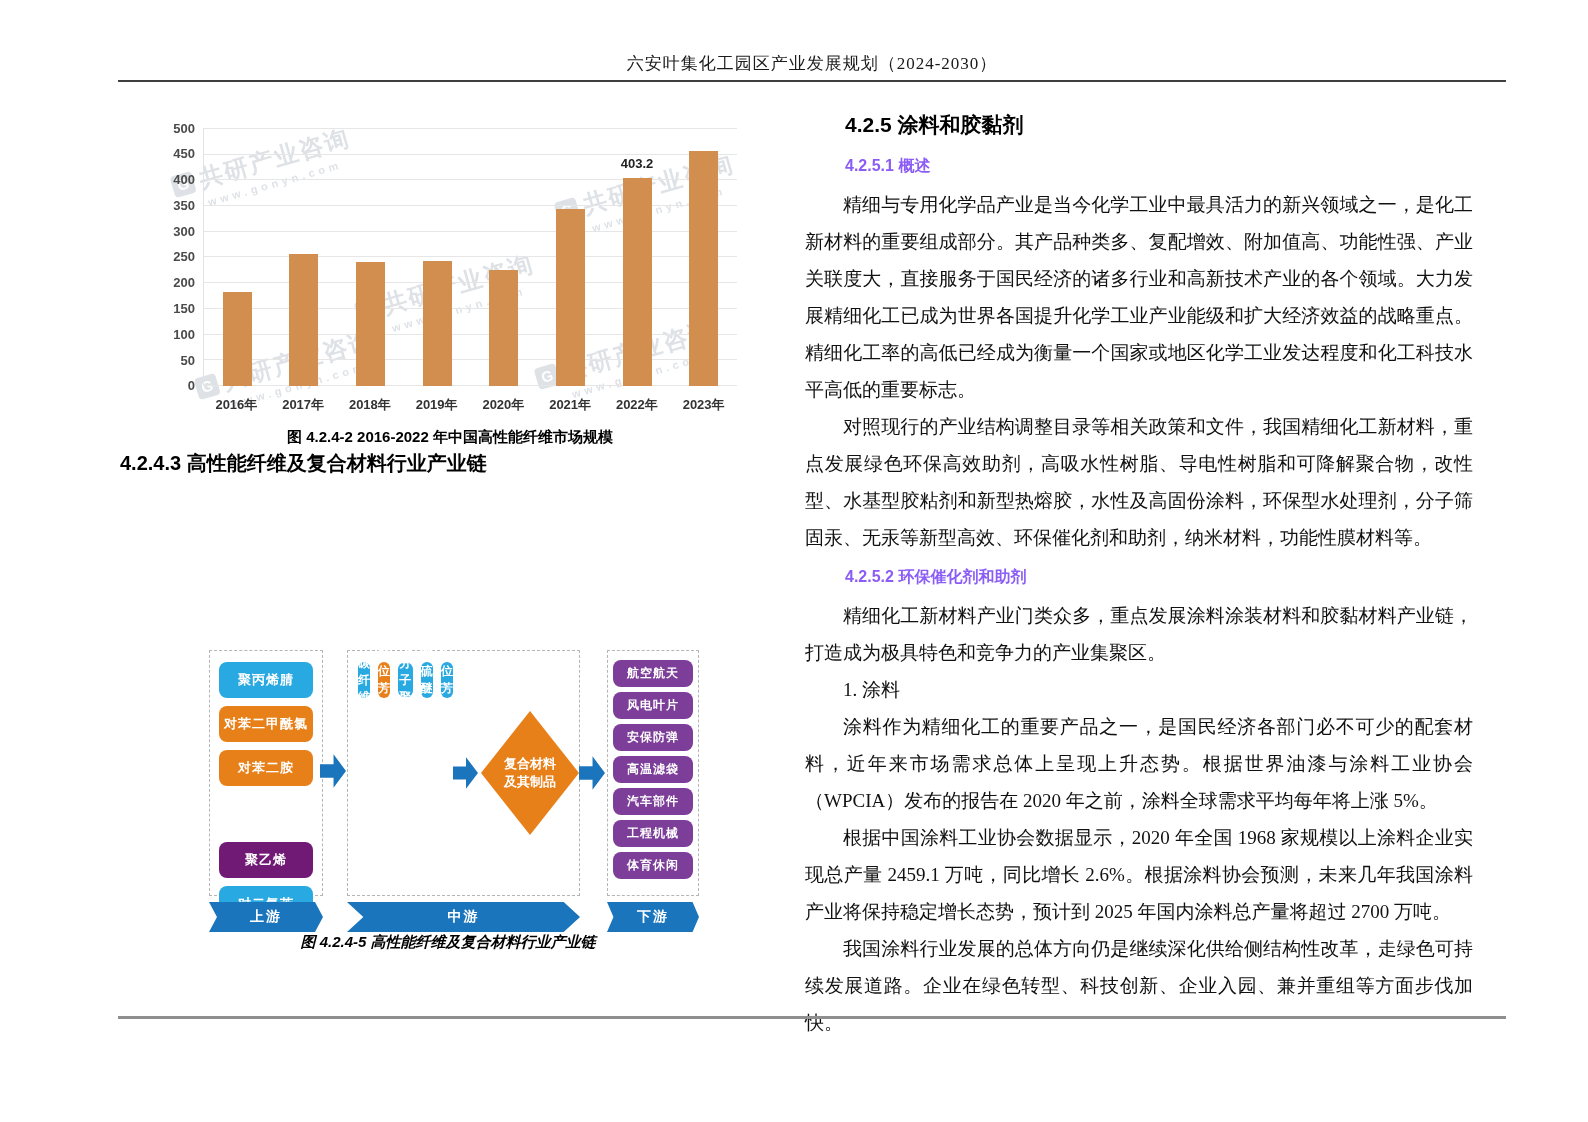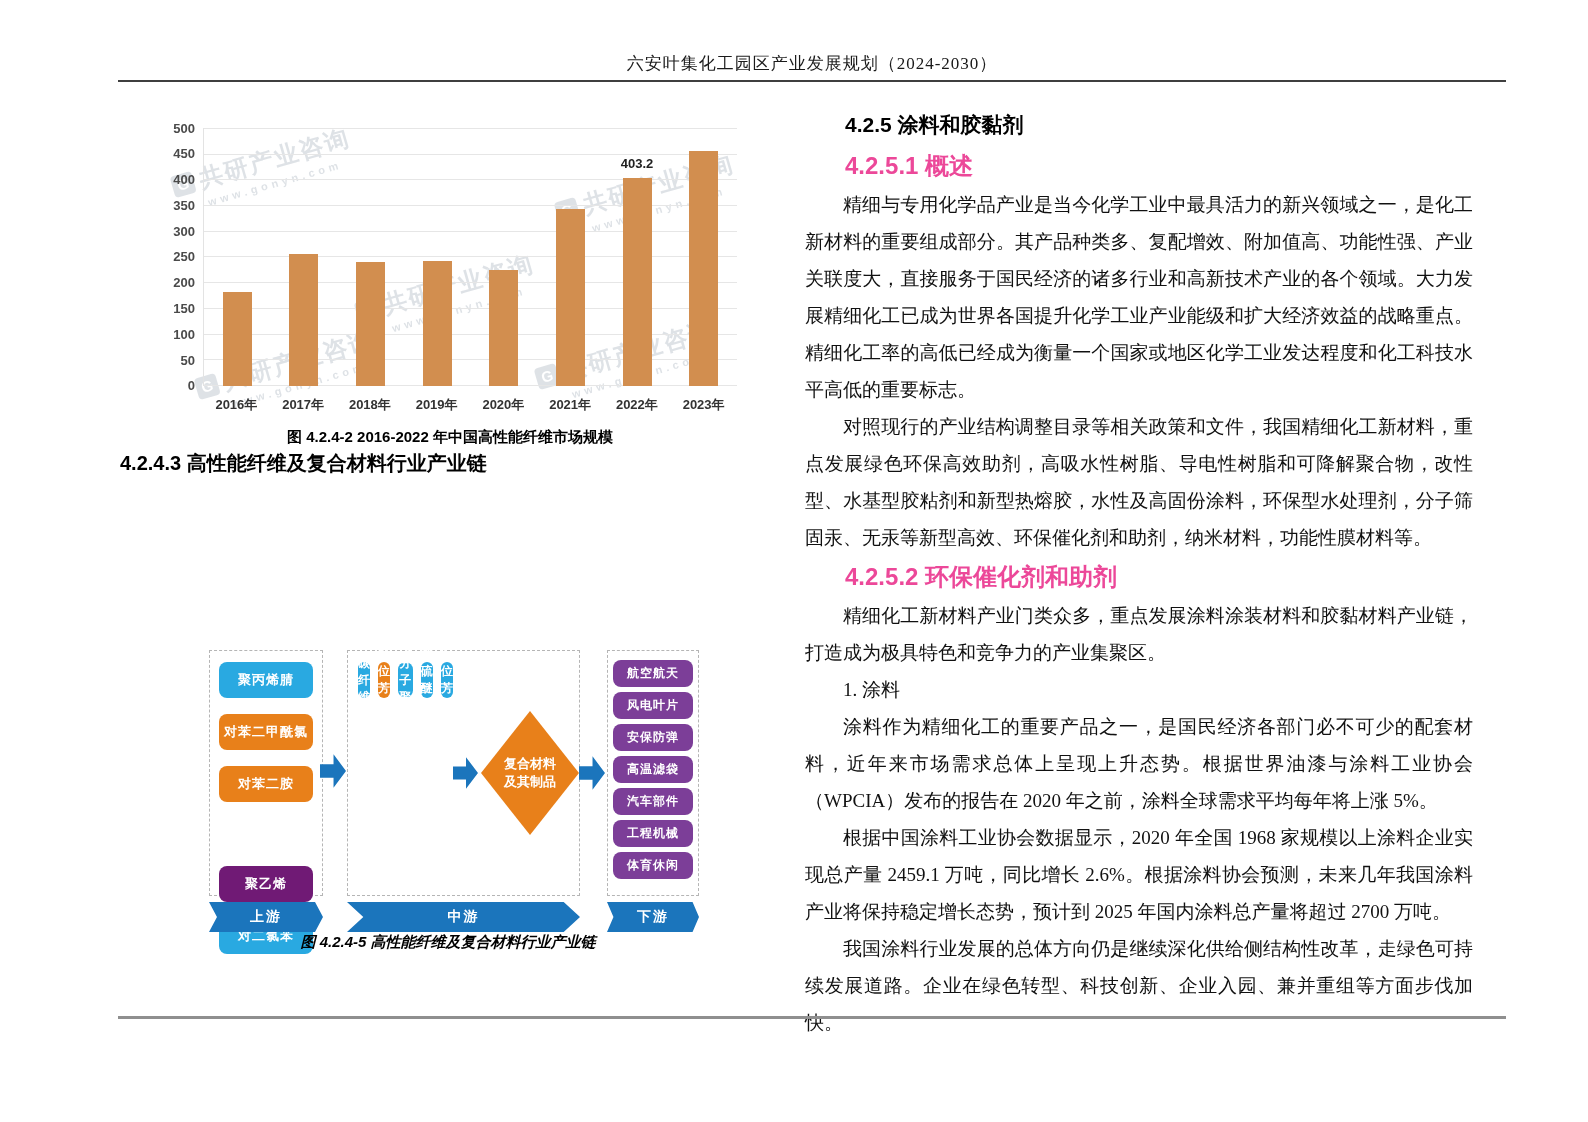--- a/index.html
+++ b/index.html
@@ -39,21 +39,21 @@
   .cap-2{left:118px;top:933px;width:660px;font-style:italic;}
   .left-heading{position:absolute;left:120px;top:450px;font-family:"Liberation Sans",sans-serif;font-weight:bold;font-size:20px;color:#000;}
   .left-para{position:absolute;left:121px;top:487px;width:663px;font-size:19px;line-height:38px;text-align:justify;text-indent:38px;color:#111;}
 
   
   .diagram{position:absolute;left:205px;top:650px;width:496px;height:285px;font-family:"Liberation Sans",sans-serif;}
   .dgroup{position:absolute;top:0;height:246px;border:1px dashed #b5b5b5;box-sizing:border-box;}
   .g-up{left:4px;width:114px;}
   .g-mid{left:142px;width:233px;}
   .g-down{left:402px;width:92px;}
-  .vstack{display:flex;flex-direction:column;gap:16px;padding:11px 9px;}
+  .vstack{display:flex;flex-direction:column;gap:8px;padding:11px 9px;}
   .dbox{border-radius:8px;color:#fff;font-weight:bold;font-size:13px;display:flex;align-items:center;justify-content:center;text-align:center;height:36px;letter-spacing:1px;}
   .g-down .vstack{gap:5px;padding:9px 5px;}
   .g-down .dbox{height:27px;font-size:12px;}
   .mid-boxes{position:absolute;left:10px;top:11px;width:95px;display:flex;flex-direction:row;gap:8px;}
   .mid-boxes .dbox{font-size:12px;letter-spacing:0;}
   .arrow{position:absolute;width:26px;height:38px;background:var(--arrow-blue);
          clip-path:polygon(0 32%,52% 32%,52% 6%,100% 50%,52% 94%,52% 68%,0 68%);}
   .arrow-1{left:115px;top:102px;}
   .arrow-2{left:105px;top:104px;width:25px;height:36px;}
   .arrow-3{left:374px;top:104px;}
@@ -63,21 +63,21 @@
   .banner{position:absolute;top:252px;height:30px;background:var(--arrow-blue);color:#fff;font-weight:bold;font-size:14px;
           letter-spacing:2px;display:flex;align-items:center;justify-content:center;
           clip-path:polygon(0 0,93% 0,100% 50%,93% 100%,0 100%,7% 50%);}
   .b-up{left:4px;width:114px;}
   .b-mid{left:142px;width:233px;}
   .b-down{left:402px;width:92px;}
 
   
   .rcol{position:absolute;left:805px;top:104px;width:668px;}
   .rcol .h1{font-family:"Liberation Sans",sans-serif;font-weight:bold;font-size:21px;line-height:41px;text-indent:40px;color:#000;}
-  .rcol .h2{font-family:"Liberation Sans",sans-serif;font-weight:bold;font-size:24px;line-height:41px;text-indent:40px;color:#ec4899;}
+  .rcol .h2{font-family:"Liberation Sans",sans-serif;font-weight:bold;font-size:16px;line-height:41px;text-indent:40px;color:#8b5cf6;}
   .rcol .item{font-size:19px;line-height:37px;text-indent:38px;color:#111;}
   .rcol .para{font-size:19px;line-height:37px;text-align:justify;text-indent:38px;color:#111;}
 
   
   .footer-rule{position:absolute;top:1016px;left:118px;right:118px;border-top:3px solid #8f8f8f;}
   .page-num{position:absolute;top:1022px;left:0;width:100%;text-align:right;font-size:10px;color:#111;}
 </style>
 </head>
 <body>
 

